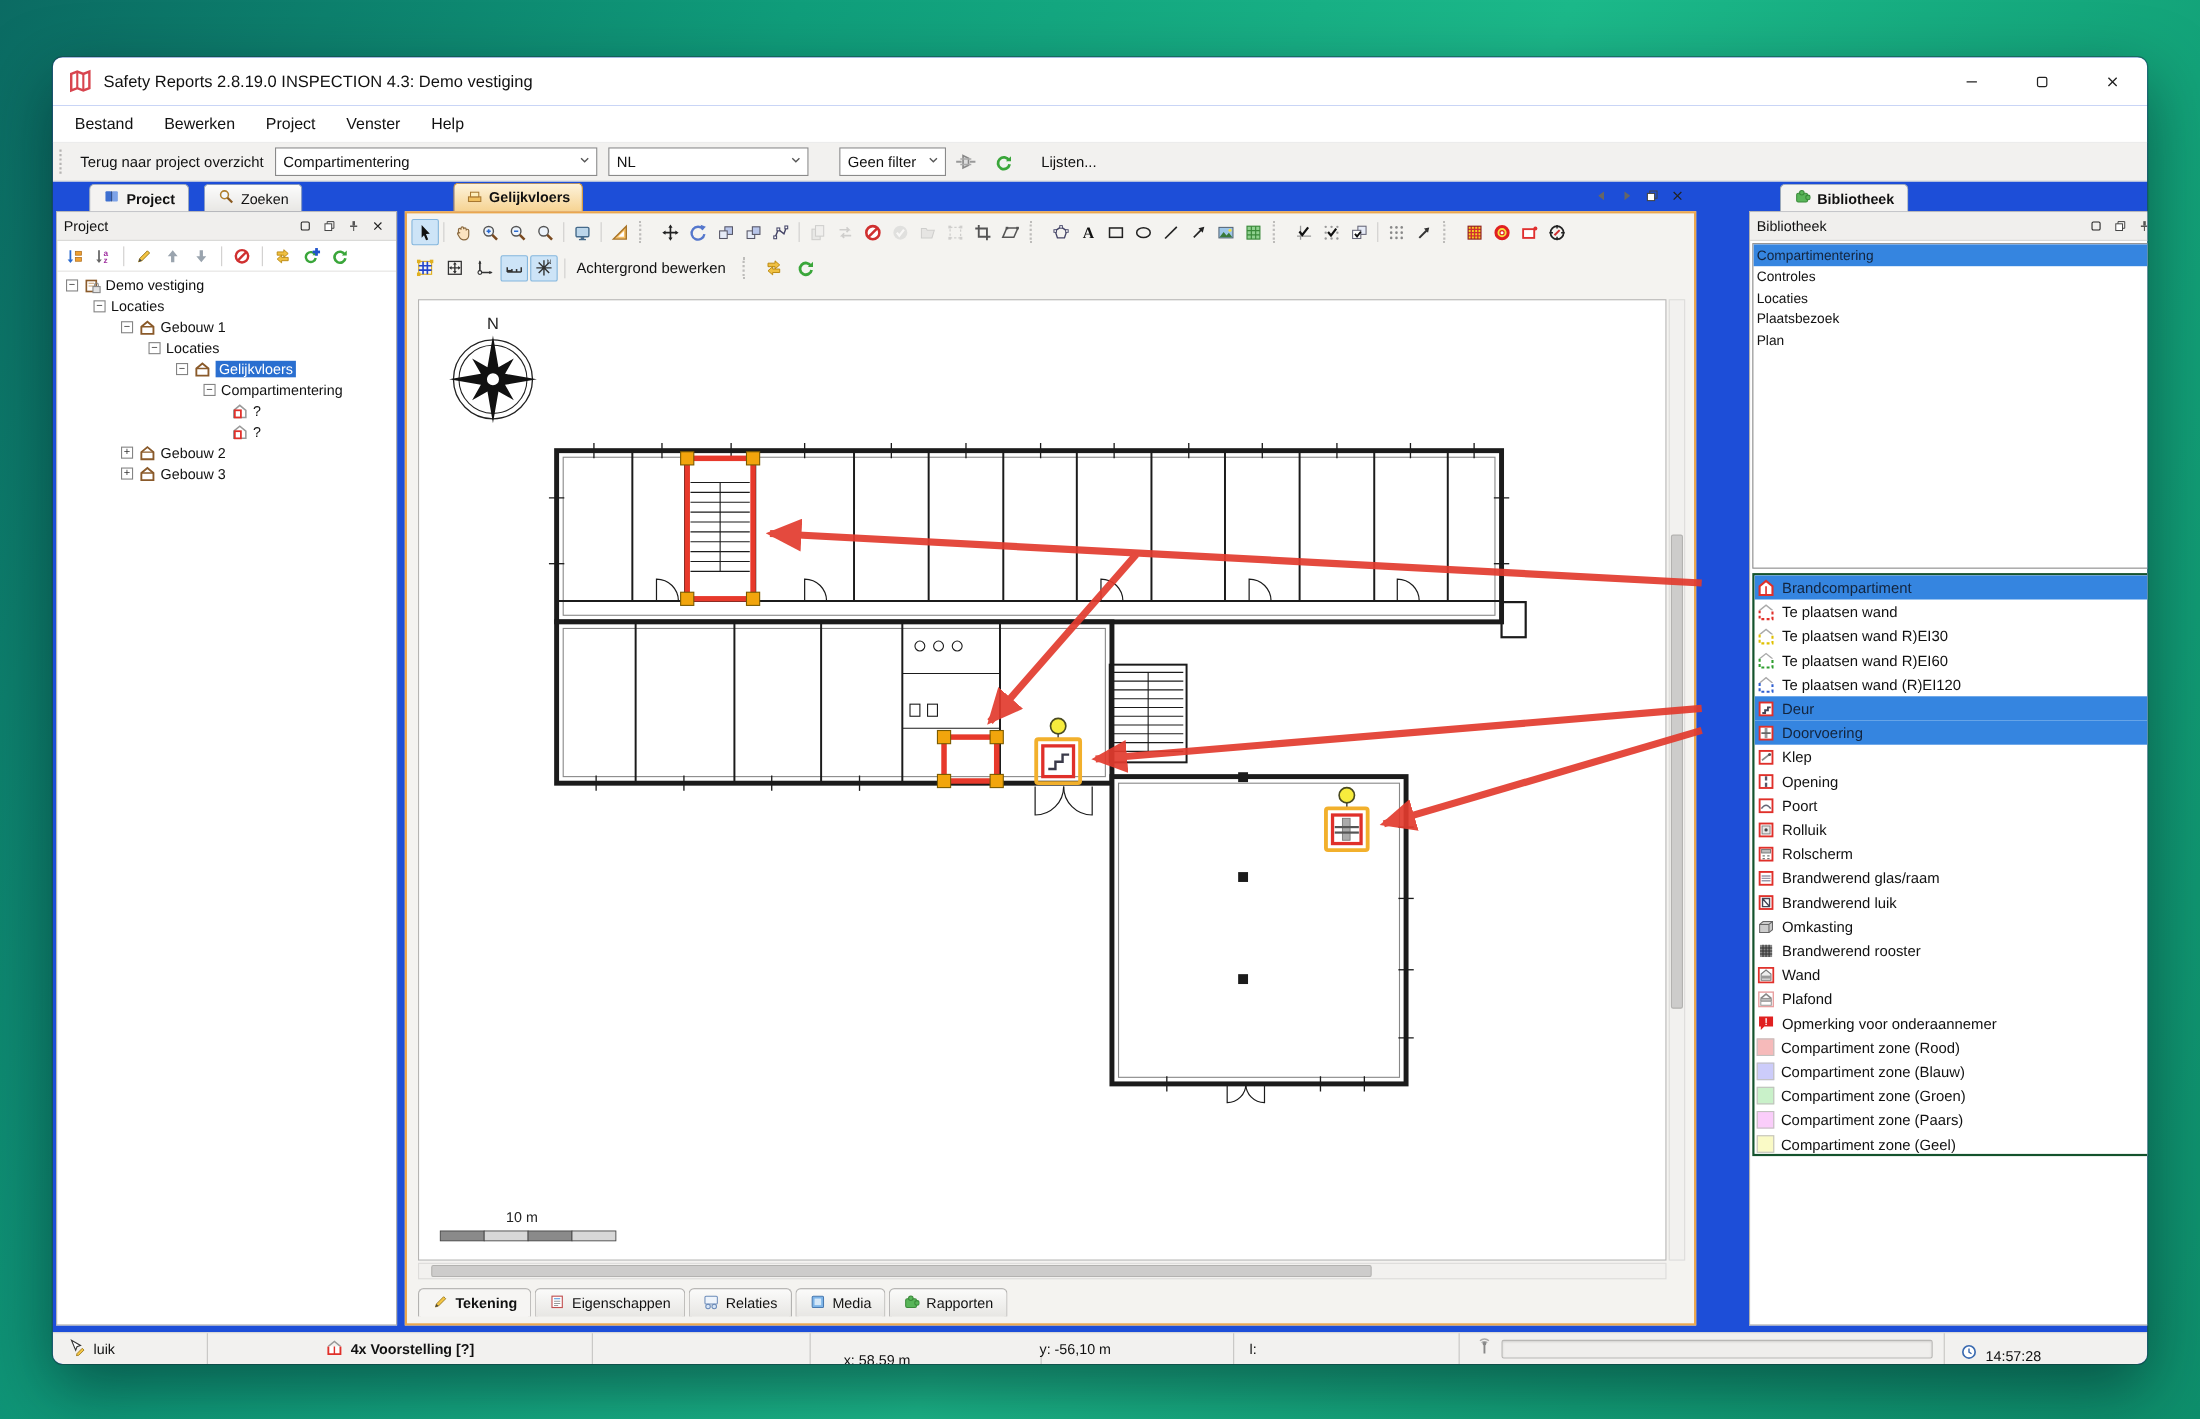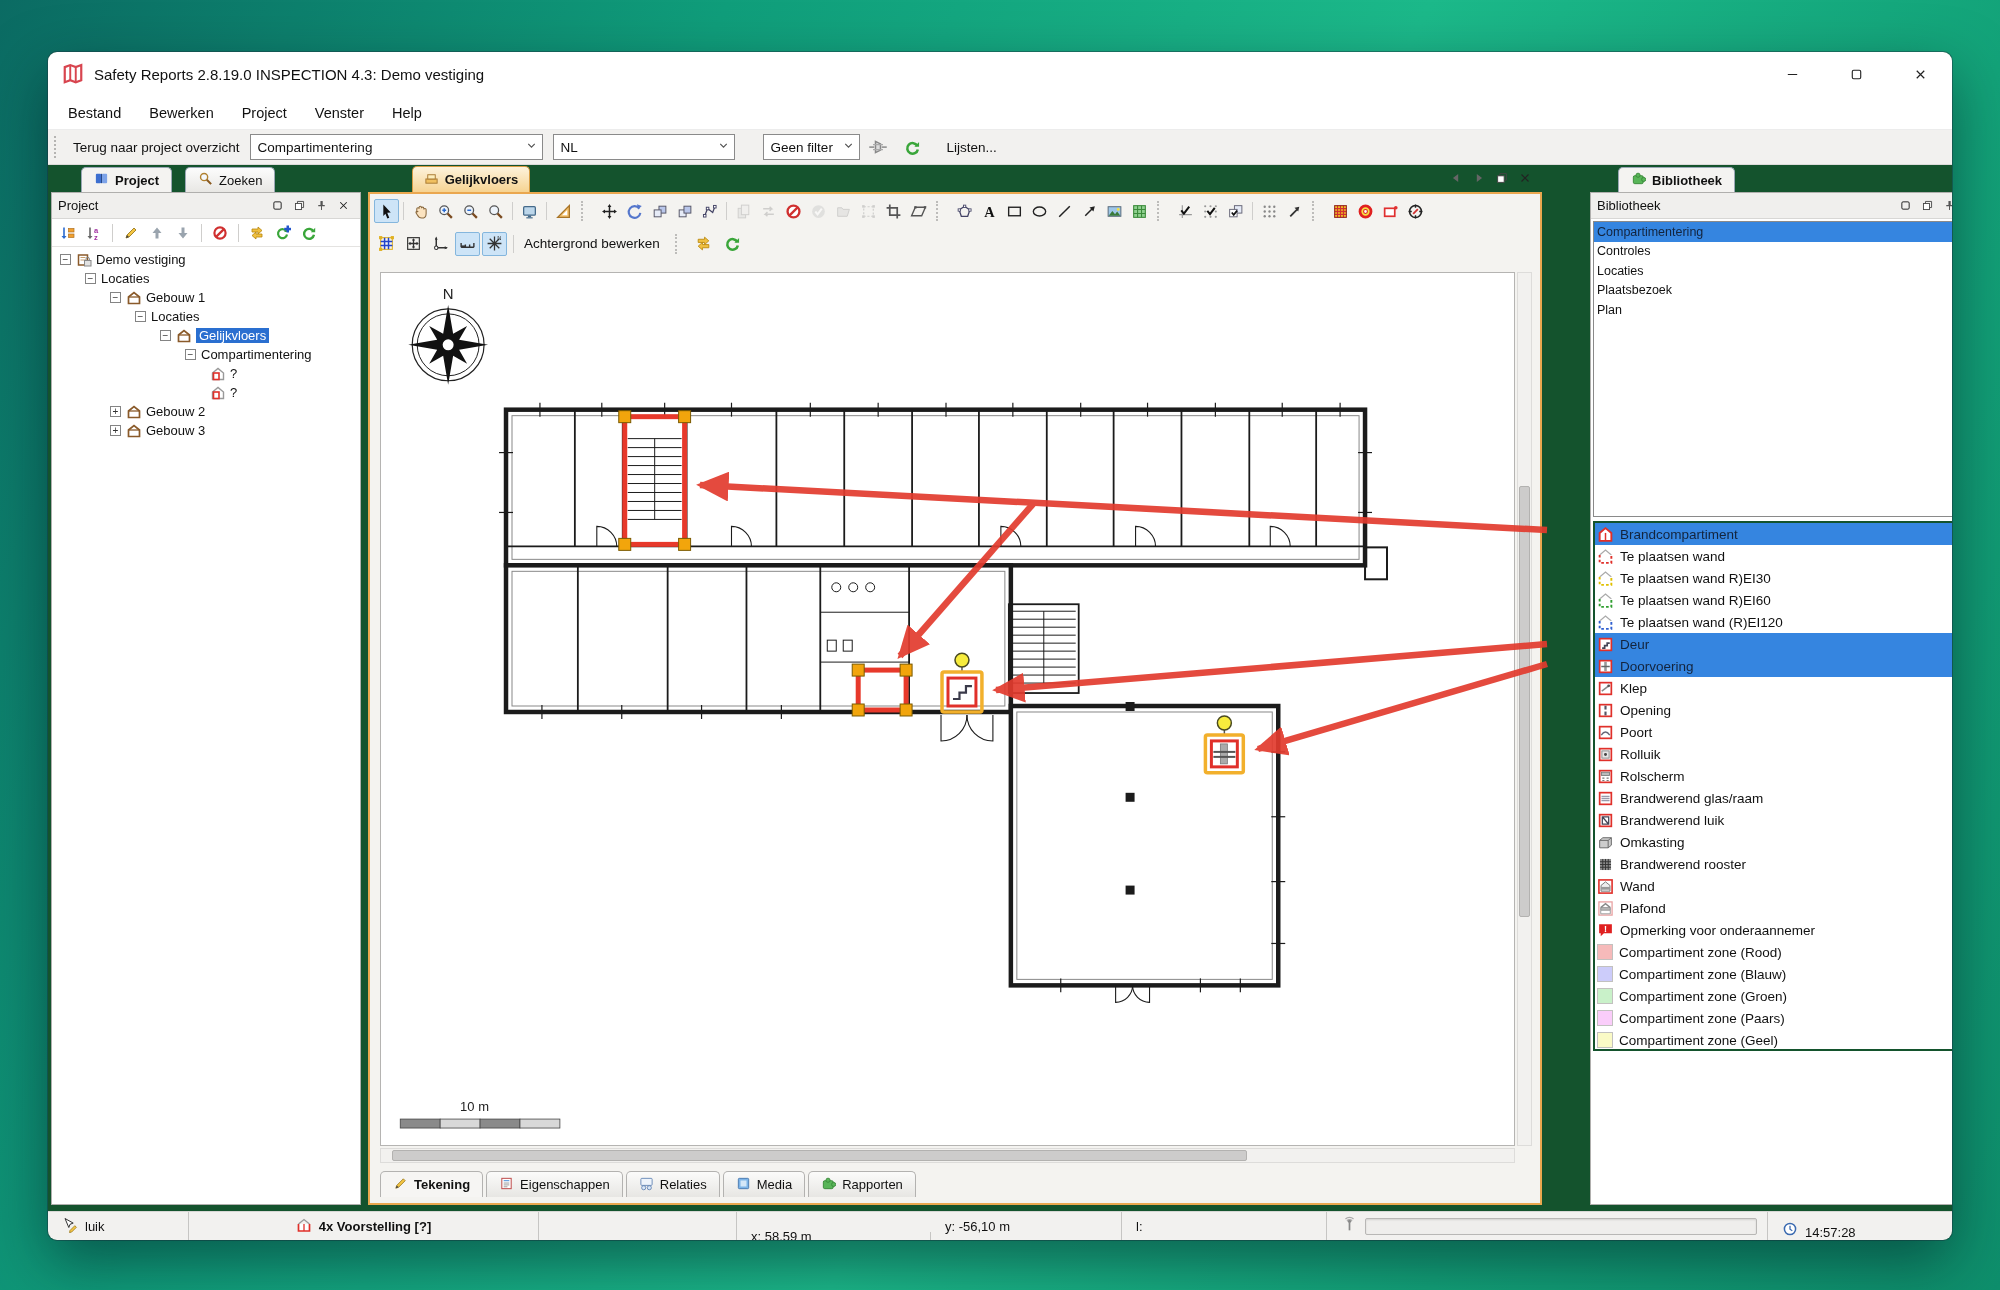--- a/index.html
+++ b/index.html
@@ -3,21 +3,21 @@
 <meta charset="utf-8">
 <style>
   * { margin:0; padding:0; box-sizing:border-box; }
   html,body { width:2000px; height:1290px; overflow:hidden; }
   body {
     font-family:"Liberation Sans", sans-serif;
     background:linear-gradient(115deg,#0b6b63 0%,#109e7b 28%,#1cb98a 55%,#13a379 78%,#0e8f6c 100%);
     position:relative; color:#111;
   }
   .window { position:absolute; left:48px; top:52px; width:1904px; height:1188px;
-    background:#14532d; border-radius:9px; overflow:hidden;
+    background:#1d4ed8; border-radius:9px; overflow:hidden;
     box-shadow:0 22px 60px rgba(0,20,30,.5), 0 0 0 1px rgba(30,60,70,.45); }
   
   .titlebar { height:44px; background:#fff; display:flex; align-items:center; padding-left:14px; }
   .app-icon { width:22px; height:22px; margin-right:10px; }
   .title-text { font-size:15px; }
   .win-controls { margin-left:auto; display:flex; height:100%; }
   .win-btn { width:64px; height:100%; display:flex; align-items:center; justify-content:center; }
   
   .menubar { height:34px; background:#fff; display:flex; align-items:center; padding-left:6px; border-bottom:1px solid #ececec; }
   .menu-item { padding:0 14px; font-size:14.5px; line-height:34px; }
@@ -1205,21 +1205,21 @@
     </div>
     <div class="st" style="left:141px; width:350px; justify-content:center; padding-left:0;font-weight:bold;">
       <span><svg width="16" height="16" viewBox="0 0 16 16">
             <path d="M2.5,7 L8,2.5 L13.5,7" fill="none" stroke="#999" stroke-width="1.3"></path>
             <path d="M2.5,7 V14 H13.5 V7" fill="#fff" stroke="#e0302a" stroke-width="1.7"></path>
             <line x1="8" y1="7" x2="8" y2="14" stroke="#e0302a" stroke-width="1.3"></line>
           </svg></span>
       <span>4x Voorstelling [?]</span>
     </div>
     <div class="st" style="left:491px; width:198px;"></div>
-    <div class="st" style="left:689px; width:194px;margin-top:20px;">
+    <div class="st" style="left:705px; width:194px;margin-top:20px;">
       <span>x: 58,59 m</span>
     </div>
     <div class="st" style="left:883px; width:191px;">
       <span>y: -56,10 m</span>
     </div>
     <div class="st" style="left:1074px; width:205px;">
       <span>l:</span>
     </div>
     <div class="st" style="left:1279px; width:441px;">
       <span><svg width="17" height="17" viewBox="0 0 16 16">

